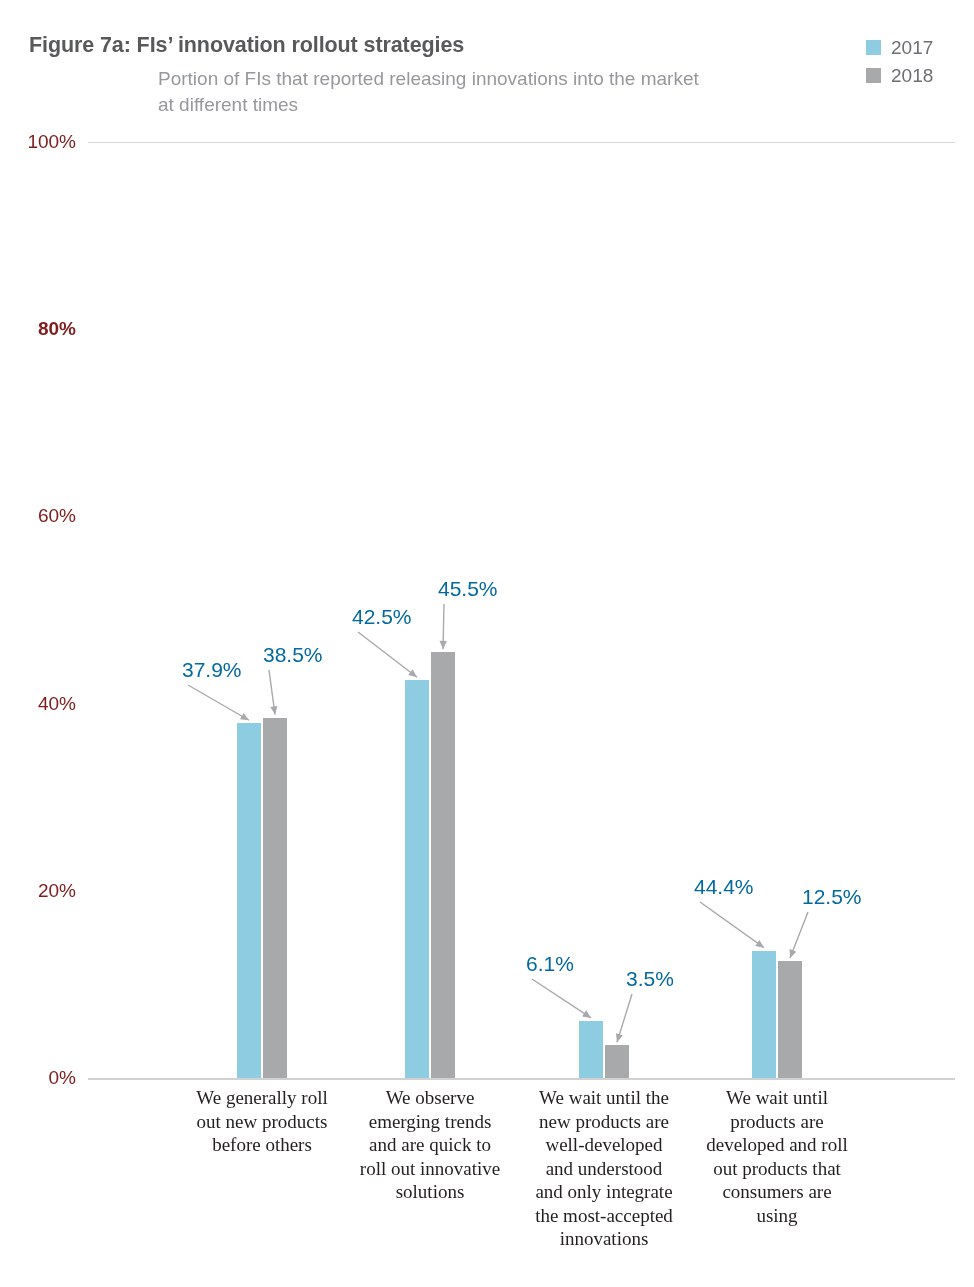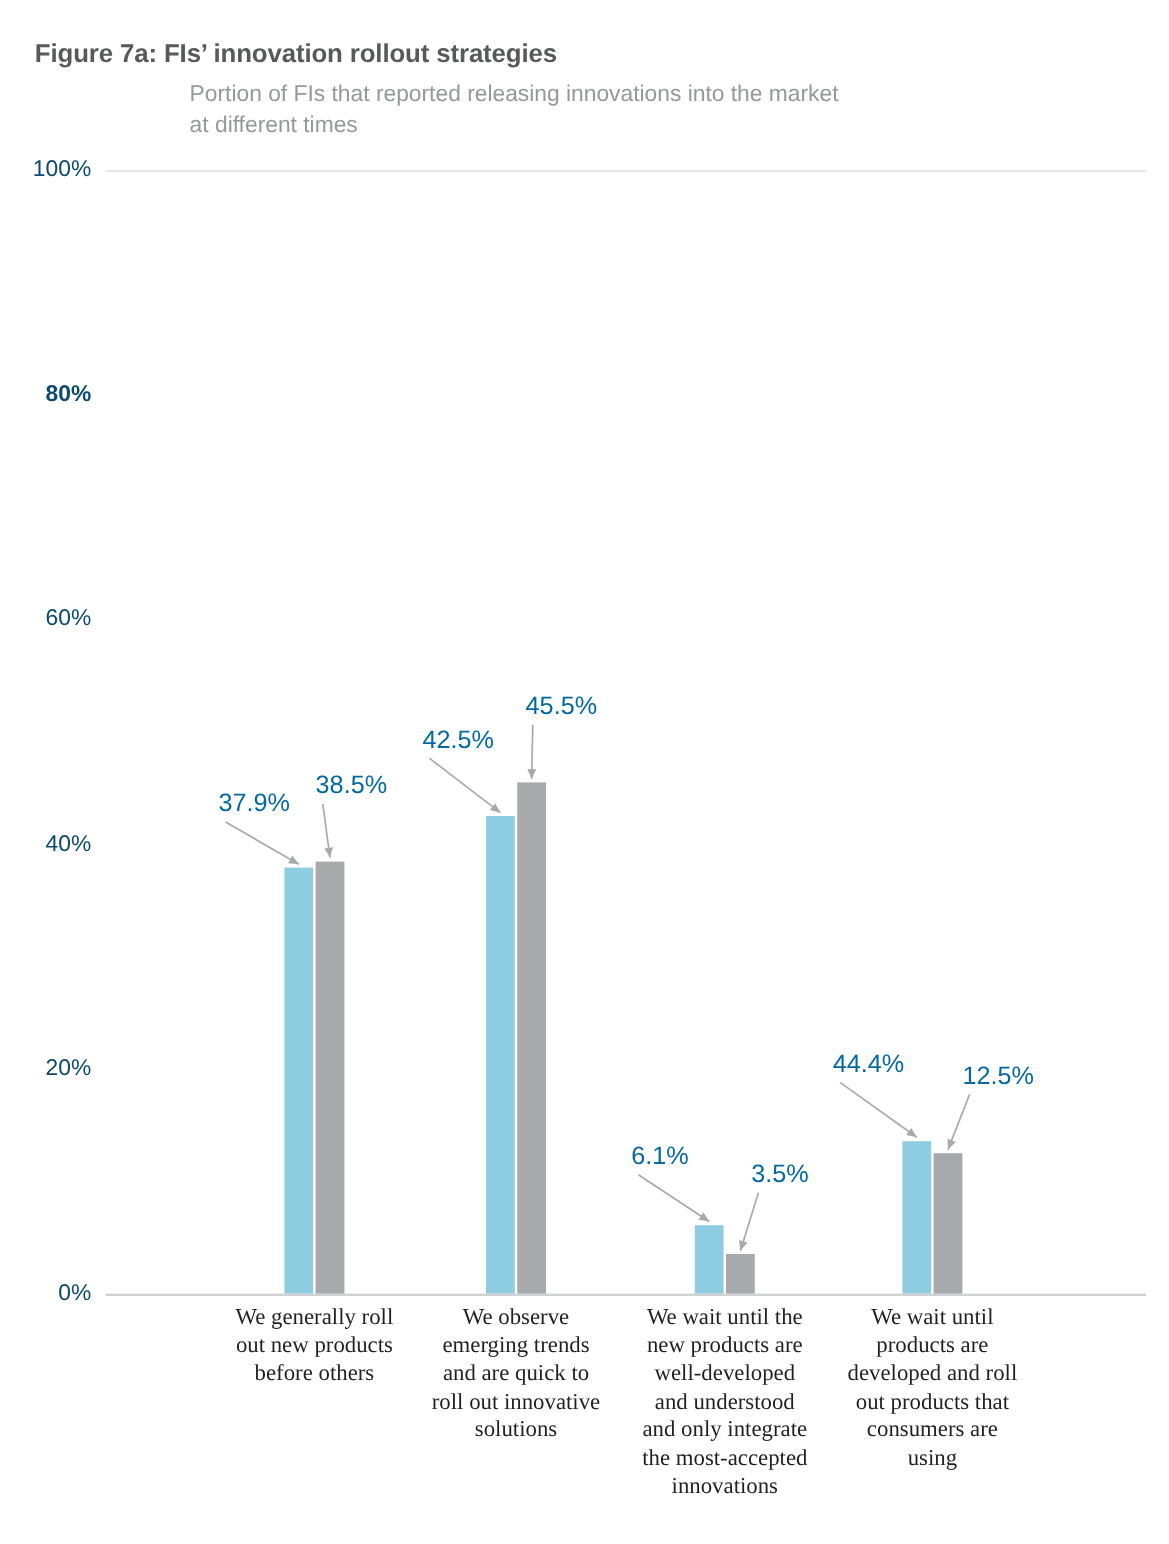--- a/index.html
+++ b/index.html
@@ -82,21 +82,21 @@
     background: #cfd1d2;
     left: 88px;
     width: 867px;
   }
   .ytick {
     position: absolute;
     right: 0;
     width: 76px;
     text-align: right;
     font-size: 19px;
-    color: #0c4a6e;
+    color: #7f1d1d;
     line-height: 1;
   }
 
   
   .bar {
     position: absolute;
     bottom: 0;
   }
   .bar.blue  { background: #8ecde1; }
   .bar.gray  { background: #a7a9ab; }
@@ -128,20 +128,30 @@
   }
 </style>
 </head>
 <body>
 
 <div id="figure">
 
   <div class="title">Figure 7a: FIs’ innovation rollout strategies</div>
   <div class="subtitle">Portion of FIs that reported releasing innovations into the market at different times</div>
 
+  <div class="legend">
+    <div class="legend-row">
+      <span class="legend-swatch" style="background: rgb(142, 205, 225);"></span>
+      <span class="legend-label">2017</span>
+    </div>
+    <div class="legend-row">
+      <span class="legend-swatch" style="background: rgb(167, 169, 171);"></span>
+      <span class="legend-label">2018</span>
+    </div>
+  </div>
 
   <div class="plot" id="plot">
       <div class="axis-baseline" style="top: 1062px;"></div>
       <div class="ytick" style="top: 1052px; left: 0px;">0%</div>
       <div class="ytick" style="top: 864.8px; left: 0px;">20%</div>
       <div class="ytick" style="top: 677.6px; left: 0px;">40%</div>
       <div class="ytick" style="top: 490.4px; left: 0px;">60%</div>
       <div class="ytick" style="top: 303.2px; left: 0px; font-weight: bold;">80%</div>
       <div class="gridline" style="top: 126px;"></div>
       <div class="ytick" style="top: 116px; left: 0px;">100%</div>

